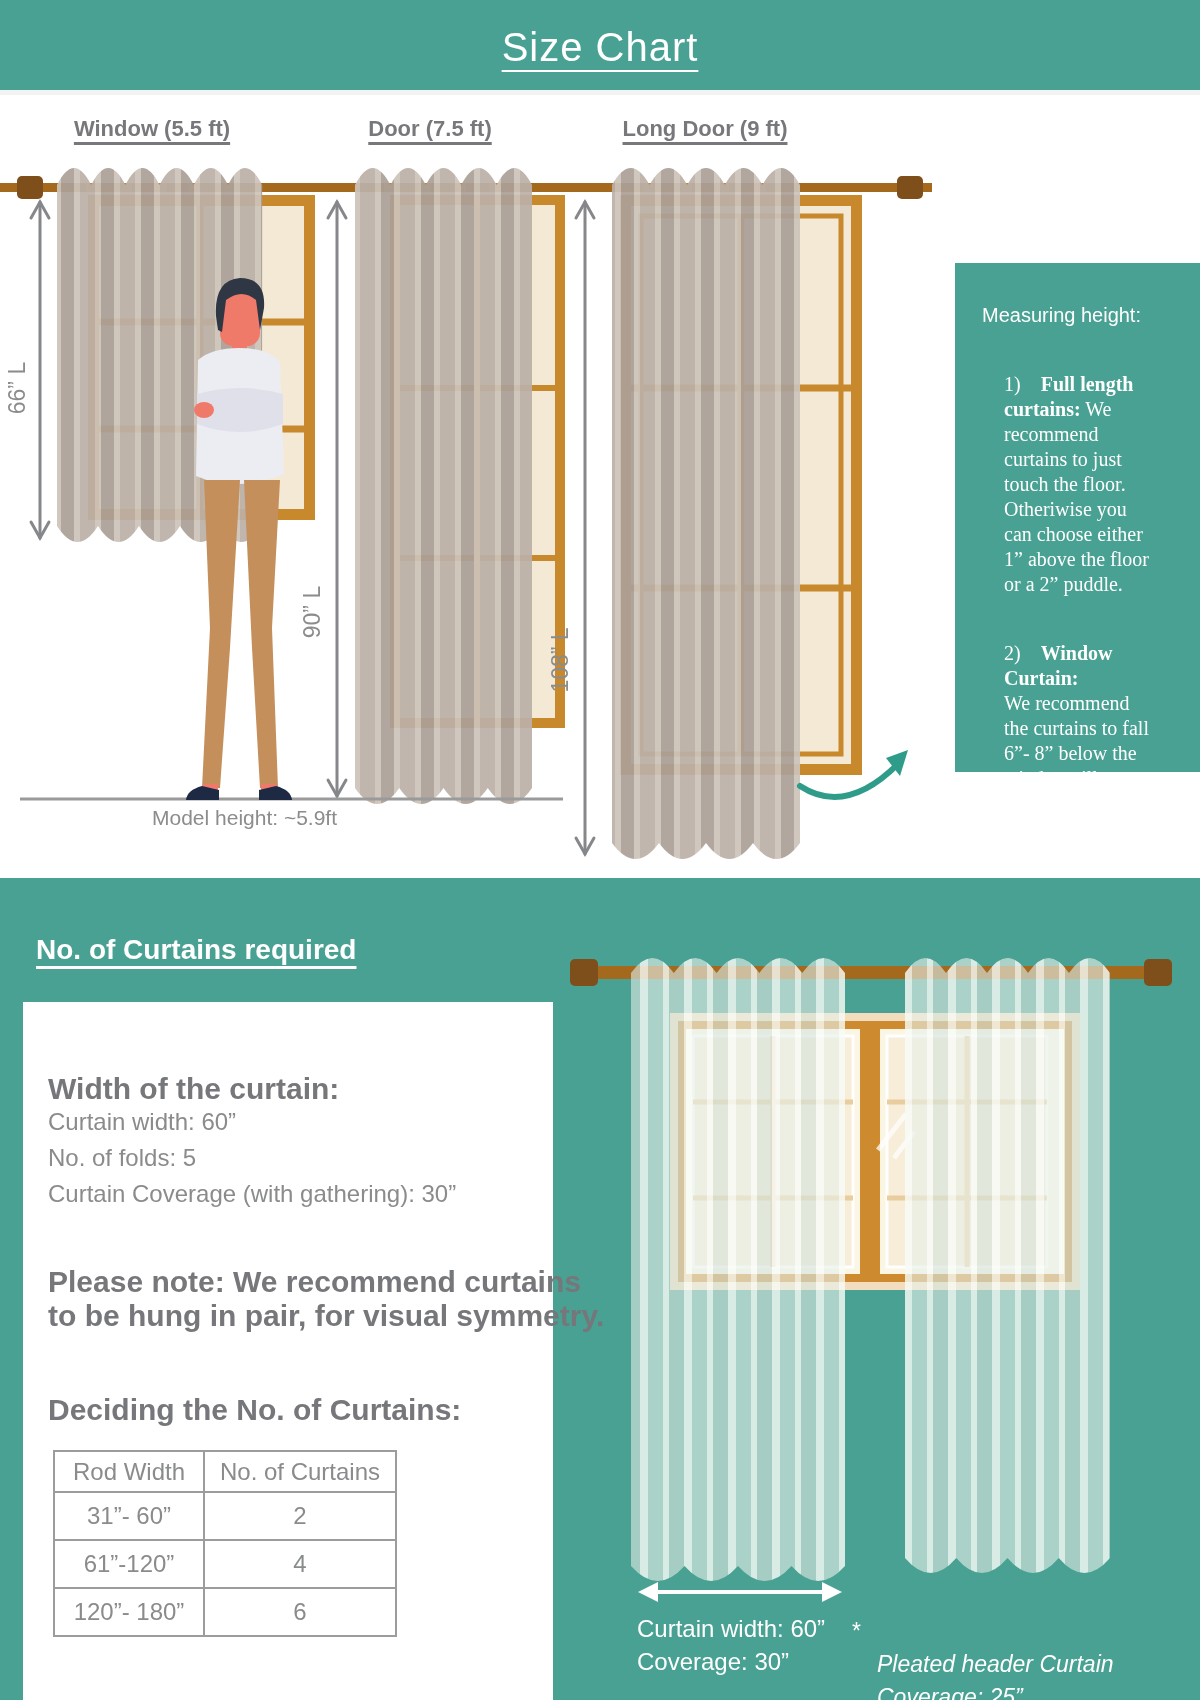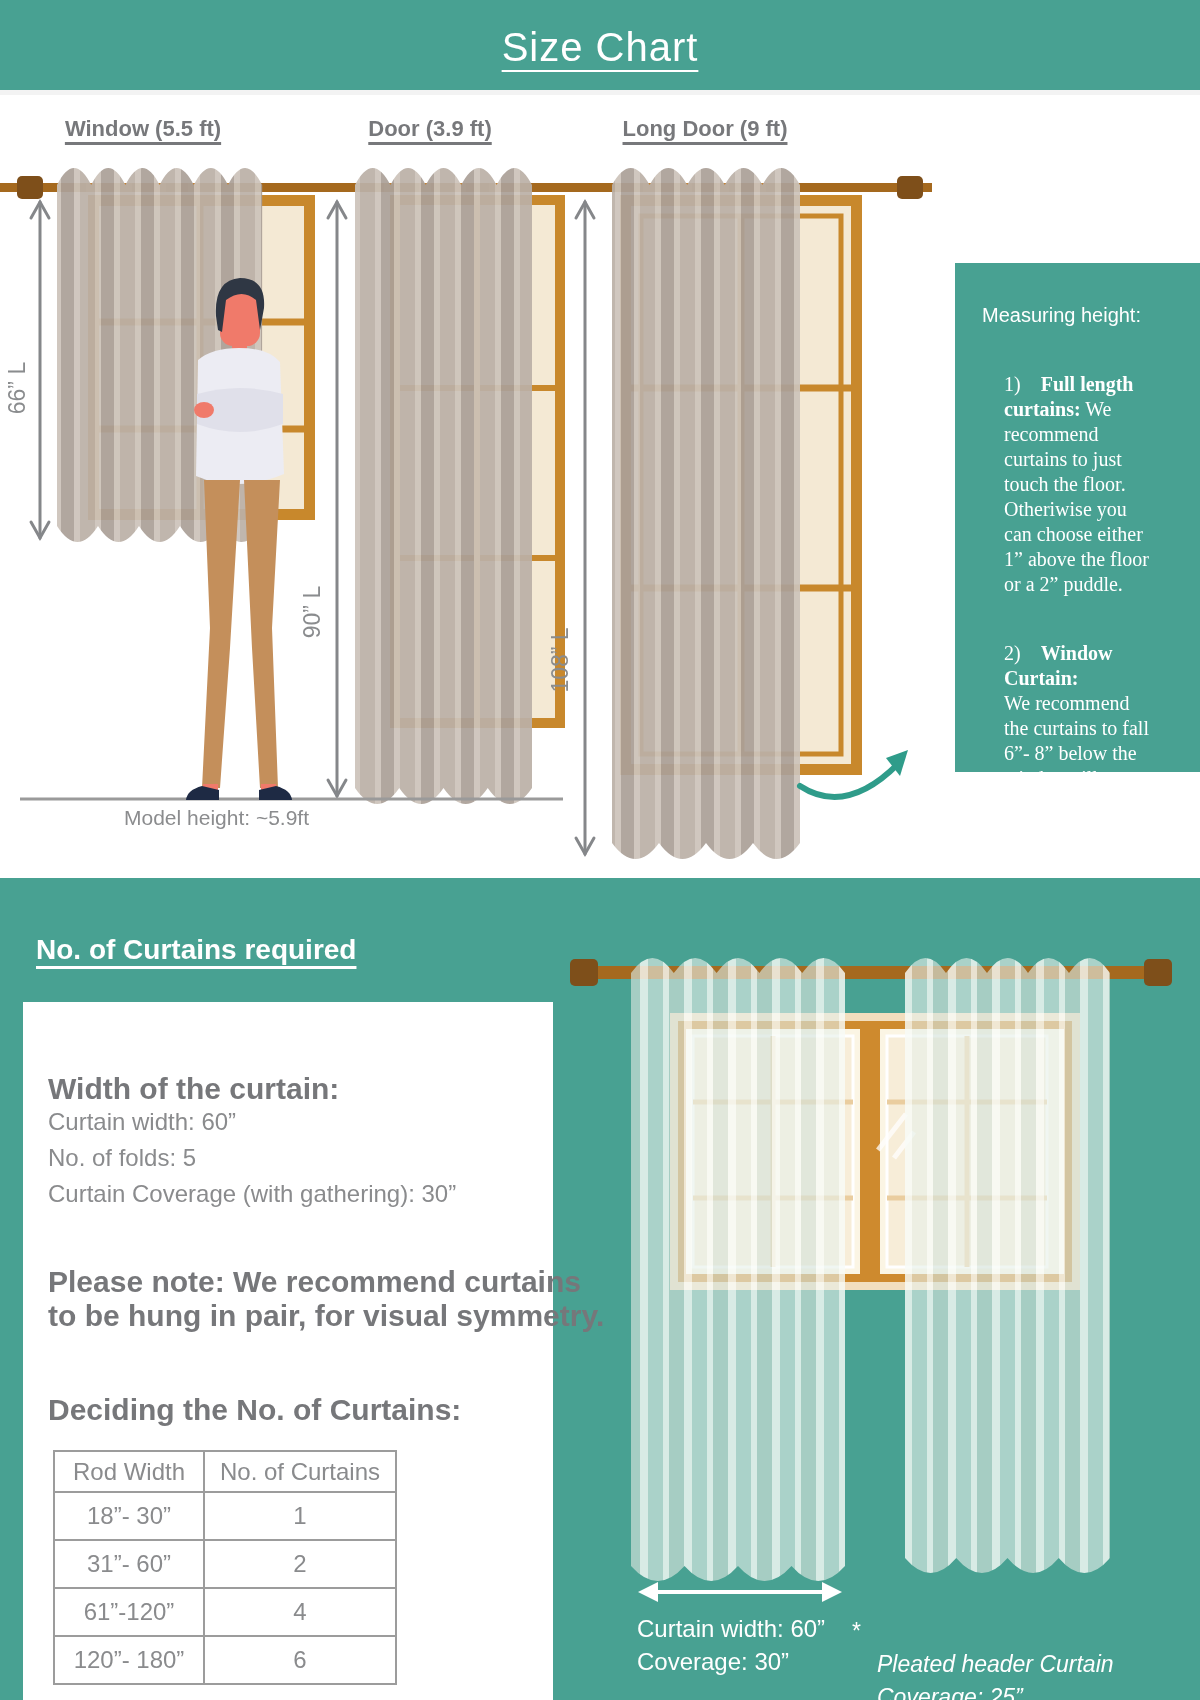--- a/index.html
+++ b/index.html
@@ -9,21 +9,21 @@
   .header{position:absolute;left:0;top:0;width:100%;height:94px;background:#48a192;
           display:flex;align-items:center;justify-content:center;}
   .header-strip{position:absolute;left:0;top:90px;width:100%;height:5px;background:#f3f3f3;}
   .page-title{color:#ffffff;font-size:40px;font-weight:500;text-decoration:underline;
               text-underline-offset:9px;text-decoration-thickness:2px;letter-spacing:1px;}
   
   .col-label{position:absolute;transform:translateX(-50%);font-size:22px;font-weight:bold;
              color:#77787b;text-decoration:underline;text-underline-offset:6px;
              text-decoration-thickness:2.5px;white-space:nowrap;top:116px;}
   .svg-abs{position:absolute;}
-  .model-label{position:absolute;left:124px;top:806px;font-size:21px;color:#8b8c8e;}
+  .model-label{position:absolute;left:152px;top:806px;font-size:21px;color:#8b8c8e;}
   
   .measure-box{position:absolute;left:955px;top:263px;width:259px;height:509px;
                background:#48a192;color:#ffffff;box-sizing:border-box;
                padding:40px 18px 0 27px;font-size:20px;line-height:25px;}
   .mh-title{margin-bottom:19px;}
   .mh-item{padding-left:22px;text-indent:-22px;white-space:pre-line;margin-bottom:19px;font-family:Liberation Serif, serif;}
   .mh-bold{font-weight:bold;}
   
   .section2{position:absolute;left:0;top:878px;width:100%;height:822px;background:#48a192;}
   .s2-heading{position:absolute;left:36px;top:934px;color:#ffffff;font-size:28px;font-weight:bold;
@@ -47,22 +47,22 @@
 </head>
 <body>
 
 <div class="page">
 
   <div class="header">
     <span class="page-title">Size Chart</span>
   </div>
   <div class="header-strip"></div>
 
-  <div class="col-label" style="left:143px;">Window (5.5 ft)</div>
-  <div class="col-label" style="left:430px;">Door (3.9 ft)</div>
+  <div class="col-label" style="left:152px;">Window (5.5 ft)</div>
+  <div class="col-label" style="left:430px;">Door (7.5 ft)</div>
   <div class="col-label" style="left:705px;">Long Door (9 ft)</div>
 
   <svg class="svg-abs" style="left:0;top:88px;" width="1200" height="790" viewBox="0 0 1200 790">
     <defs>
       <pattern id="pt" patternUnits="userSpaceOnUse" width="40" height="10">
         <rect x="0" y="0" width="15" height="10" fill="#bbb0a7"></rect>
         <rect x="15" y="0" width="6" height="10" fill="#ccc3ba"></rect>
         <rect x="21" y="0" width="13" height="10" fill="#aba098"></rect>
         <rect x="34" y="0" width="6" height="10" fill="#ccc3ba"></rect>
       </pattern>
@@ -210,24 +210,20 @@
 to be hung in pair, for visual symmetry.</div>
   <div class="card-h" style="left:48px;top:1393px;">Deciding the No. of Curtains:</div>
 
   <table class="rod-table">
     <tbody>
         <tr>
       <th class="rt-c1">Rod Width</th>
       <th class="rt-c2">No. of Curtains</th>
     </tr>
     <tr>
-      <td>18”- 30”</td>
-      <td>1</td>
-    </tr>
-    <tr>
       <td>31”- 60”</td>
       <td>2</td>
     </tr>
     <tr>
       <td>61”-120”</td>
       <td>4</td>
     </tr>
     <tr>
       <td>120”- 180”</td>
       <td>6</td>

